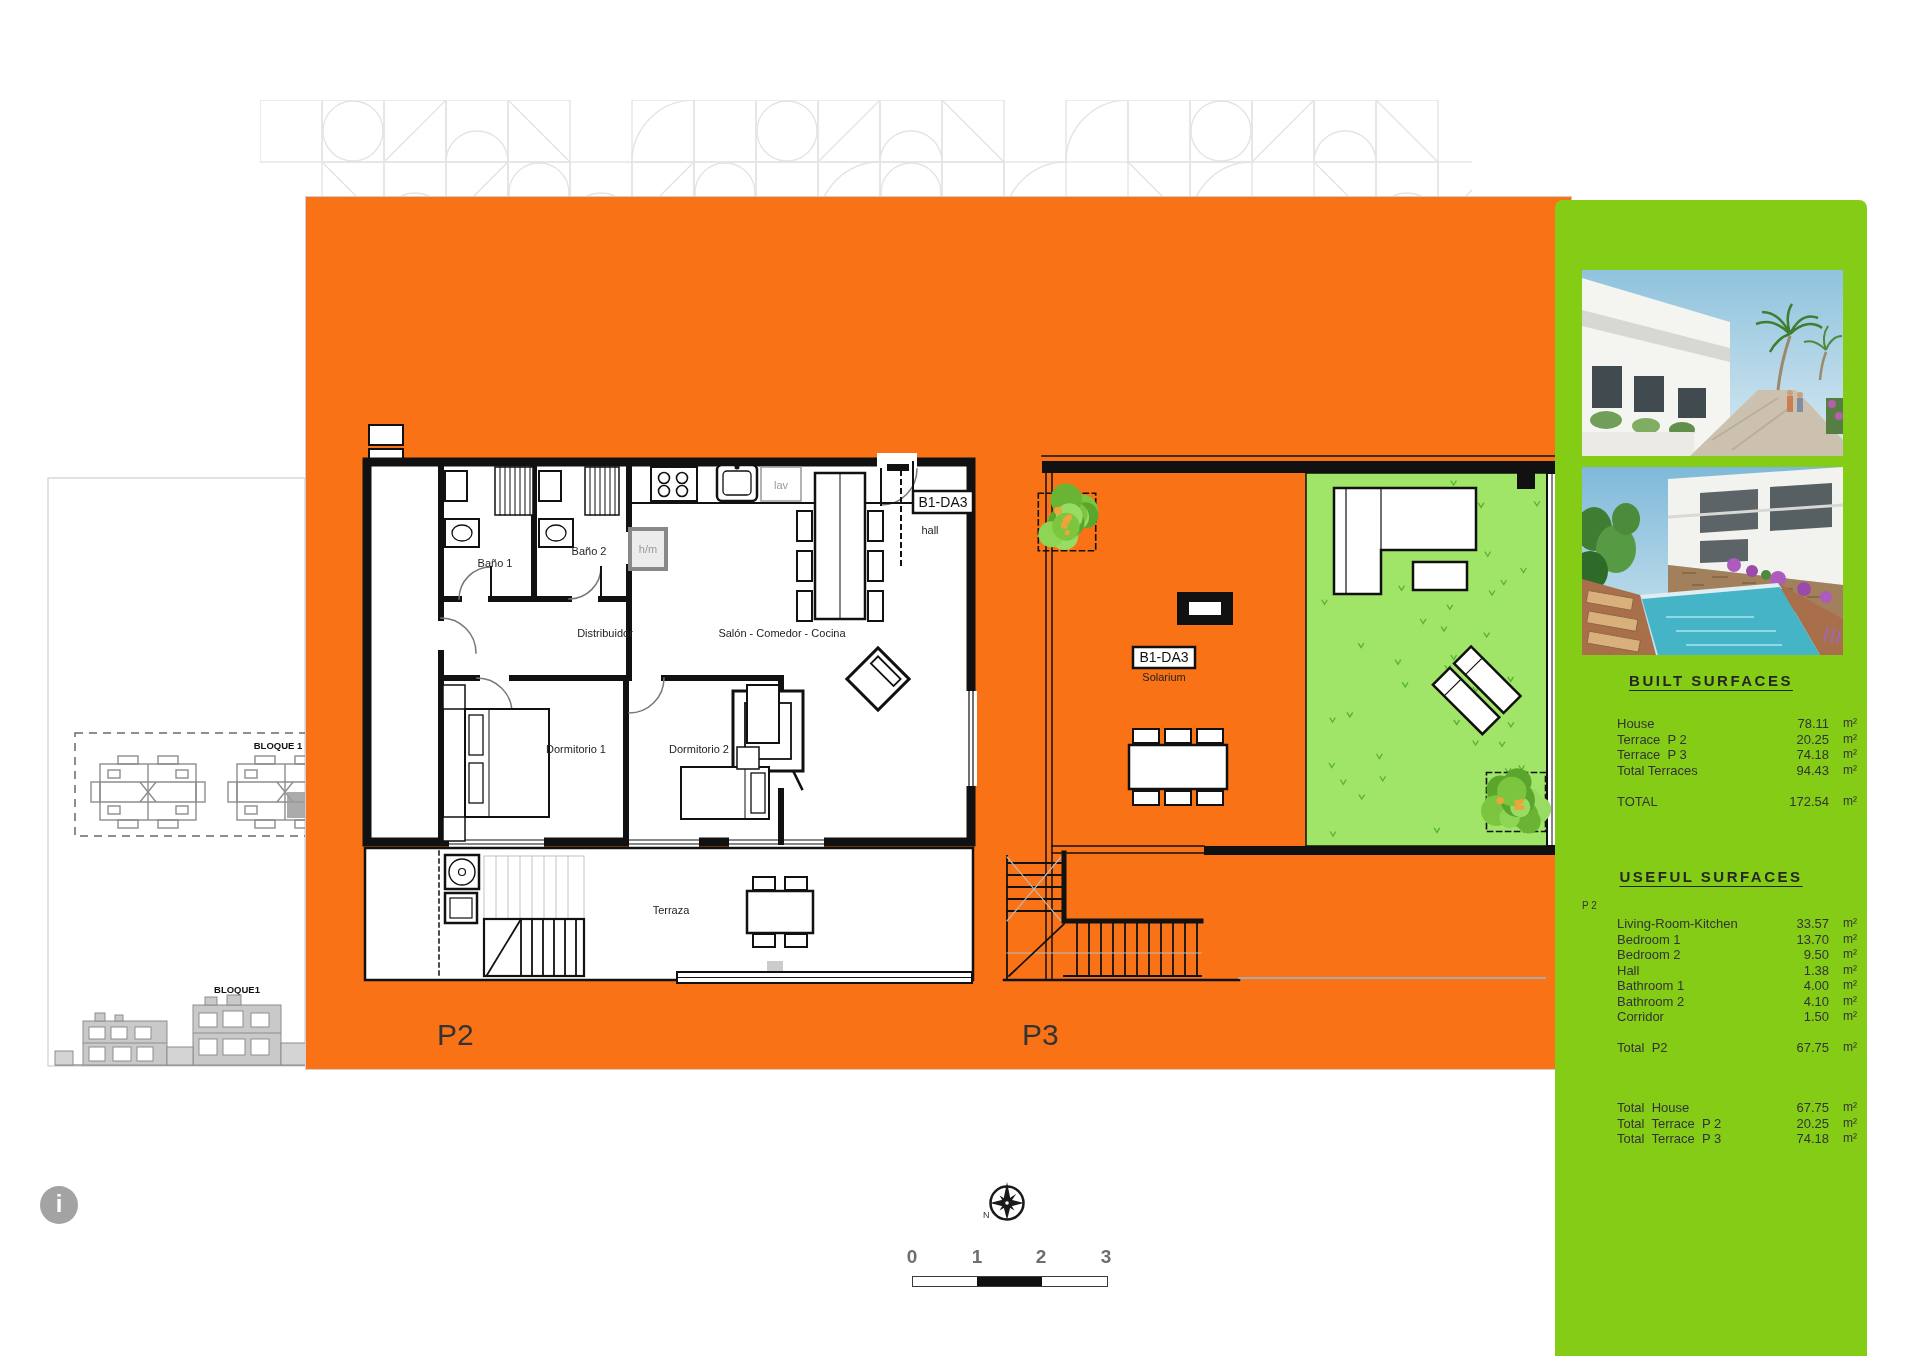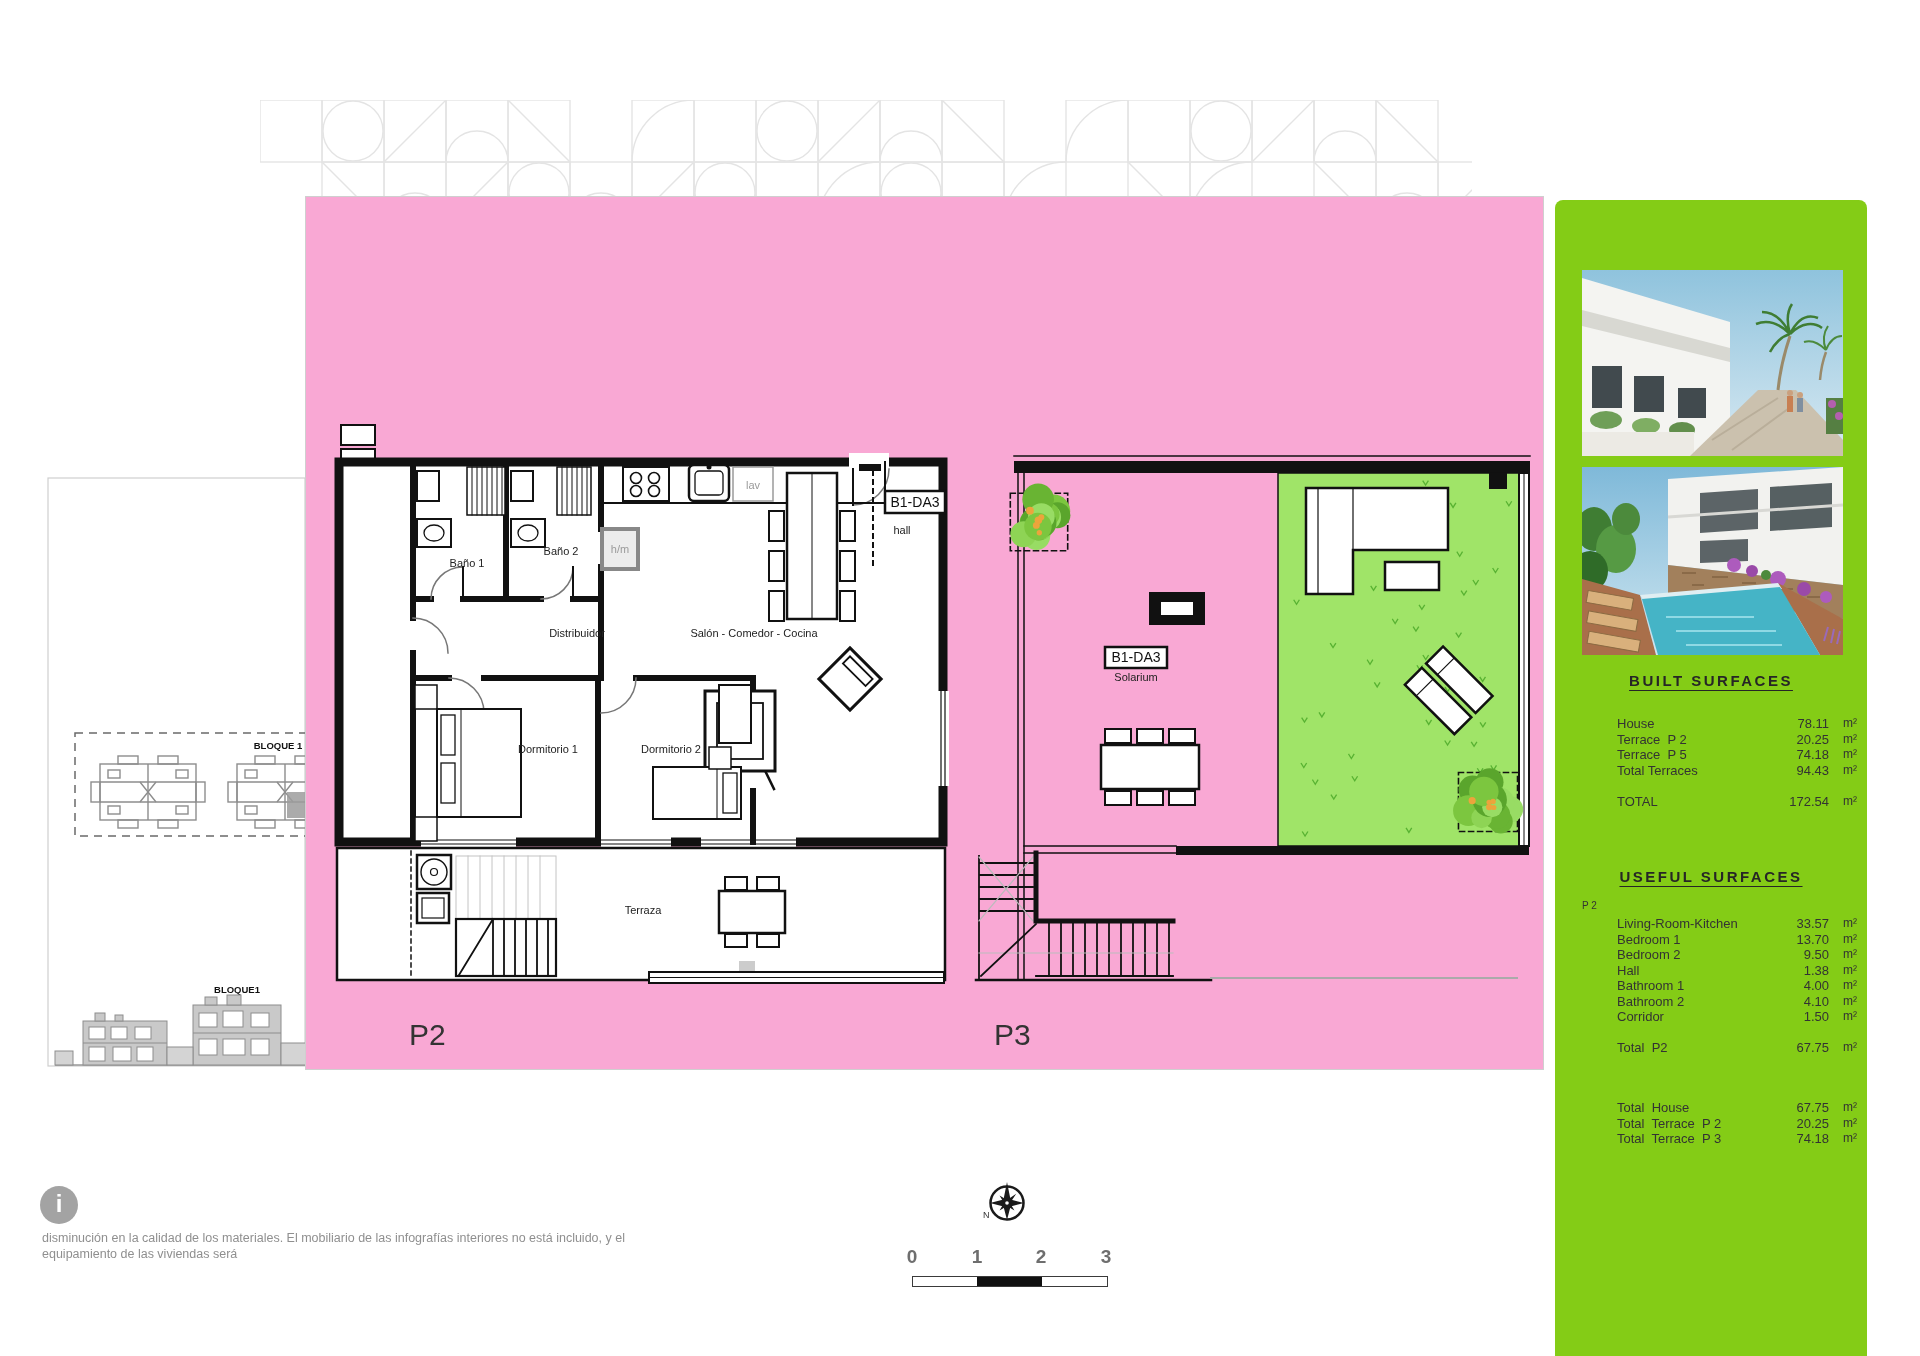--- a/index.html
+++ b/index.html
@@ -1,21 +1,21 @@
 <!DOCTYPE html>
 <html><head>
 <meta charset="utf-8">
 <style>
   html,body{margin:0;padding:0;}
   body{width:1920px;height:1356px;position:relative;background:#fff;overflow:hidden;
        font-family:"Liberation Sans", sans-serif;color:#333;}
   .abs{position:absolute;}
   svg text{font-family:"Liberation Sans", sans-serif;}
   
-  .main-panel{left:305px;top:196px;width:1237px;height:872px;background:#f9a8d4;border:1px solid #cfcfcf;z-index:2;}
+  .main-panel{left:305px;top:196px;width:1237px;height:872px;background:#f97316;border:1px solid #cfcfcf;z-index:2;padding-left:28px;}
   .left-panel-svg{left:30px;top:410px;z-index:1;}
   .band{left:260px;top:100px;z-index:0;}
   
   .sidebar{left:1555px;top:200px;width:312px;height:1180px;background:#84cc16;z-index:3;border-radius:8px;}
   .photo{position:absolute;left:27px;width:261px;display:block;}
   .stitle{position:absolute;left:36px;width:240px;text-align:center;font-size:15px;font-weight:600;
           letter-spacing:2.5px;color:#262626;text-decoration:underline;text-underline-offset:4px;}
   .srow{position:absolute;left:36px;width:240px;display:flex;font-size:13px;line-height:15.5px;color:#333;margin-left:26px;}
   .srow .sl{flex:1;white-space:pre;}
   .srow .sv{width:46px;text-align:right;}
@@ -538,21 +538,21 @@
     <span class="sl">House</span>
     <span class="sv">78.11</span>
     <span class="su">m²</span>
   </div>
   <div class="srow" style="top:531.5px">
     <span class="sl">Terrace  P 2</span>
     <span class="sv">20.25</span>
     <span class="su">m²</span>
   </div>
   <div class="srow" style="top:547px">
-    <span class="sl">Terrace  P 5</span>
+    <span class="sl">Terrace  P 3</span>
     <span class="sv">74.18</span>
     <span class="su">m²</span>
   </div>
   <div class="srow" style="top:562.5px">
     <span class="sl">Total Terraces</span>
     <span class="sv">94.43</span>
     <span class="su">m²</span>
   </div>
   <div class="srow" style="top:594px">
     <span class="sl">TOTAL</span>
@@ -617,21 +617,20 @@
   <div class="srow" style="top:931px">
     <span class="sl">Total  Terrace  P 3</span>
     <span class="sv">74.18</span>
     <span class="su">m²</span>
   </div>
 </div>
 
 <div class="abs info-icon">i</div>
 
 <div class="abs disclaimer">
-  <div>disminución  en la calidad de los materiales. El mobiliario de las infografías interiores no está incluido, y el equipamiento de las viviendas será</div>
 
 </div>
 
 <svg class="abs" style="left:973px;top:1178px;z-index:4" width="68" height="58" viewBox="0 0 68 58">
   <circle cx="34" cy="25" r="16.5" fill="#fff" stroke="#1a1a1a" stroke-width="2.5"></circle>
   <g transform="translate(34,25)">
     <path d="M0,-21 L3.5,-3.5 L17,0 L3.5,3.5 L0,17 L-3.5,3.5 L-17,0 L-3.5,-3.5 Z" fill="#1a1a1a"></path>
     <path transform="rotate(45) scale(0.62)" d="M0,-21 L3.5,-3.5 L17,0 L3.5,3.5 L0,17 L-3.5,3.5 L-17,0 L-3.5,-3.5 Z" fill="#1a1a1a"></path>
     <circle r="1.8" fill="#fff"></circle>
   </g>

